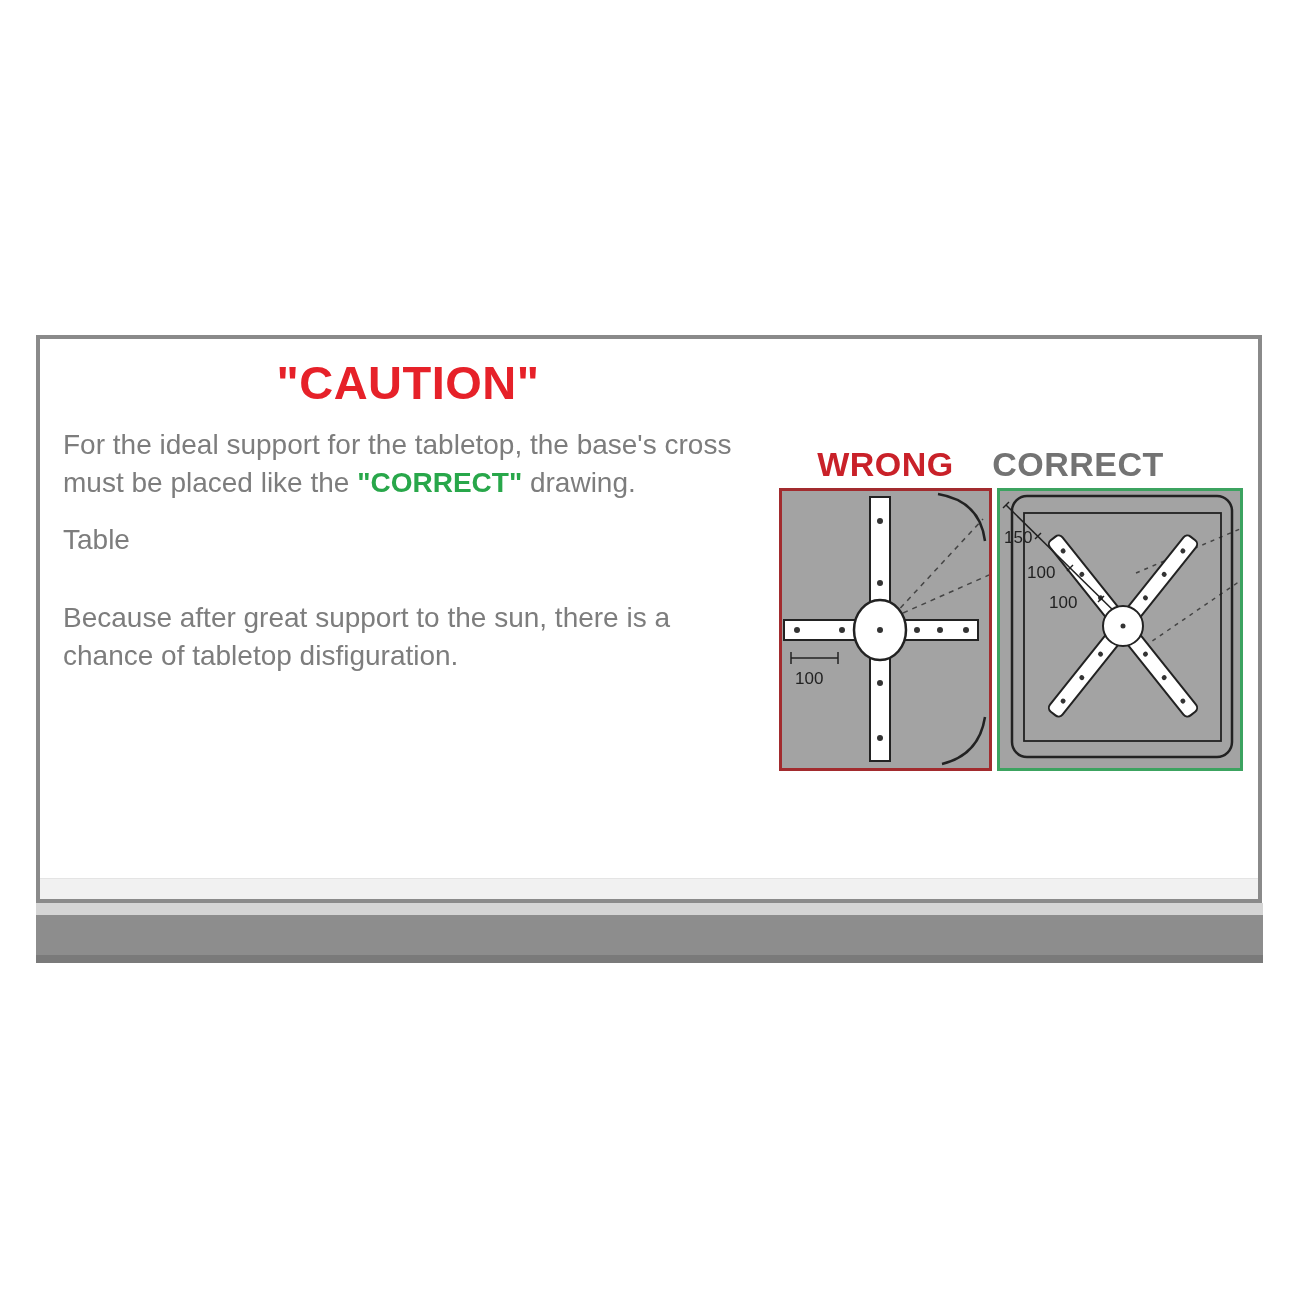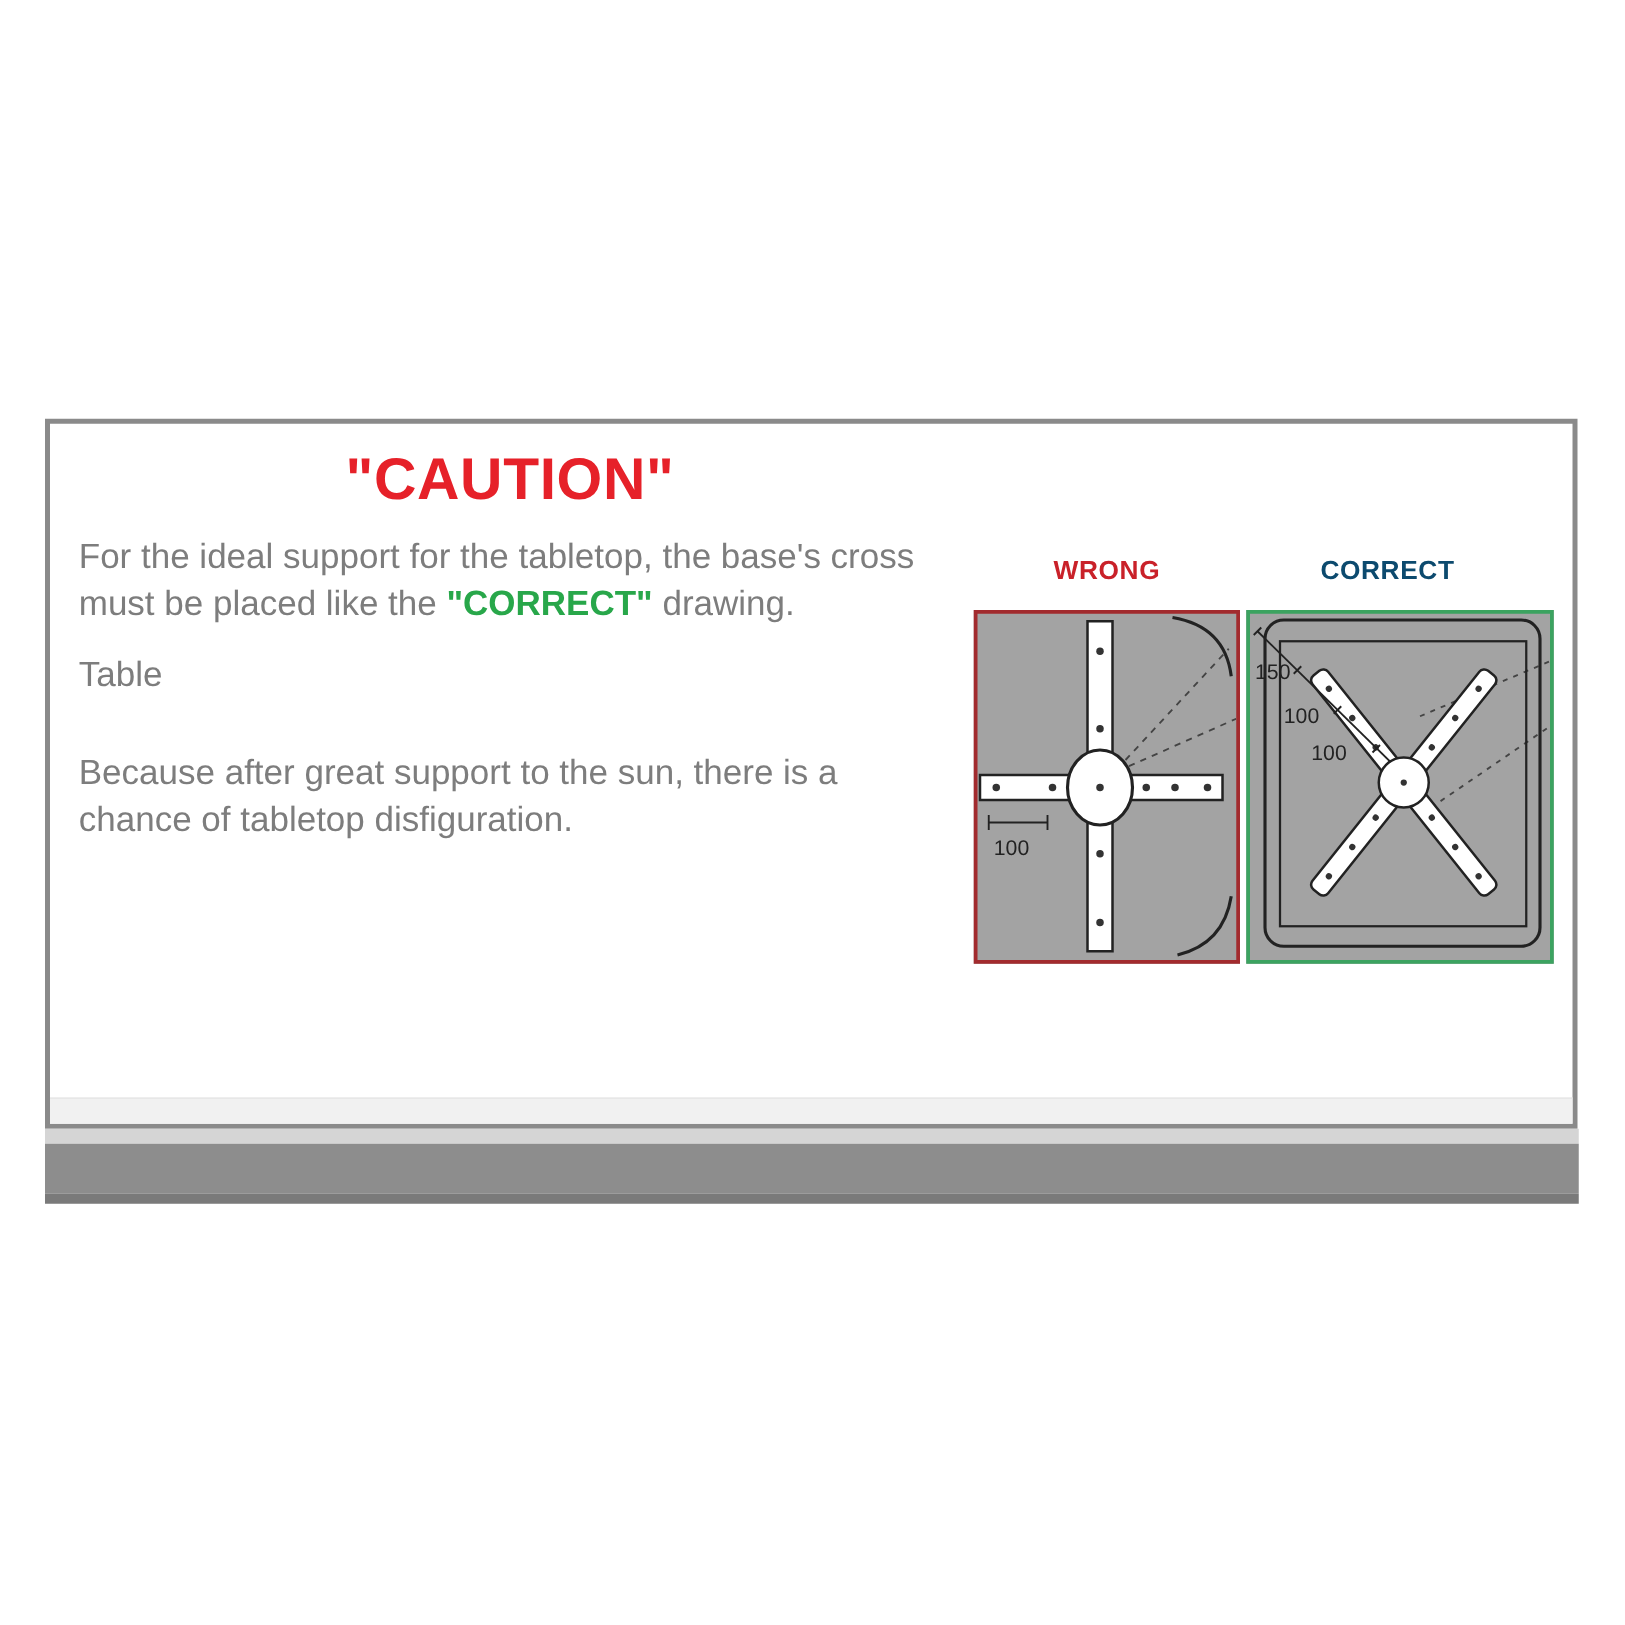--- a/index.html
+++ b/index.html
@@ -35,24 +35,24 @@
   .textcol p{margin:3px;}
   .p1{margin-bottom:19px !important;}
   .p2{margin-bottom:8px !important;}
   .p4{margin-bottom:0 !important;}
   .p5{margin-top:40px !important;}
   .correct-inline{color:#28a74a;font-weight:bold;}
   .em-underline{
     font-weight:bold;border-bottom:3px solid #7d7d7d;padding-bottom:1px;
   }
   .diagram-label{
-    position:absolute;top:106px;text-align:center;font-size:21px;font-weight:bold;letter-spacing:0.5px;
+    position:absolute;top:106px;text-align:center;font-size:34px;font-weight:bold;letter-spacing:0.5px;
   }
   .wrong-label{left:739px;width:213px;color:#c92129;}
-  .correct-label{left:947px;width:246px;color:#0c4a6e;}
+  .correct-label{left:915px;width:246px;color:#737373;}
   .diagram-box{position:absolute;top:149px;box-sizing:border-box;background:#a3a3a3;}
   .wrong-box{left:739px;width:213px;height:283px;border:3px solid #a22b2e;}
   .correct-box{left:957px;width:246px;height:283px;border:3px solid #3ca360;}
   .diagram-box svg{display:block;}
   .dimtext{font-family:"Liberation Sans", sans-serif;font-size:17px;fill:#222222;}
 </style>
 </head>
 <body>
 
 <div class="page">

